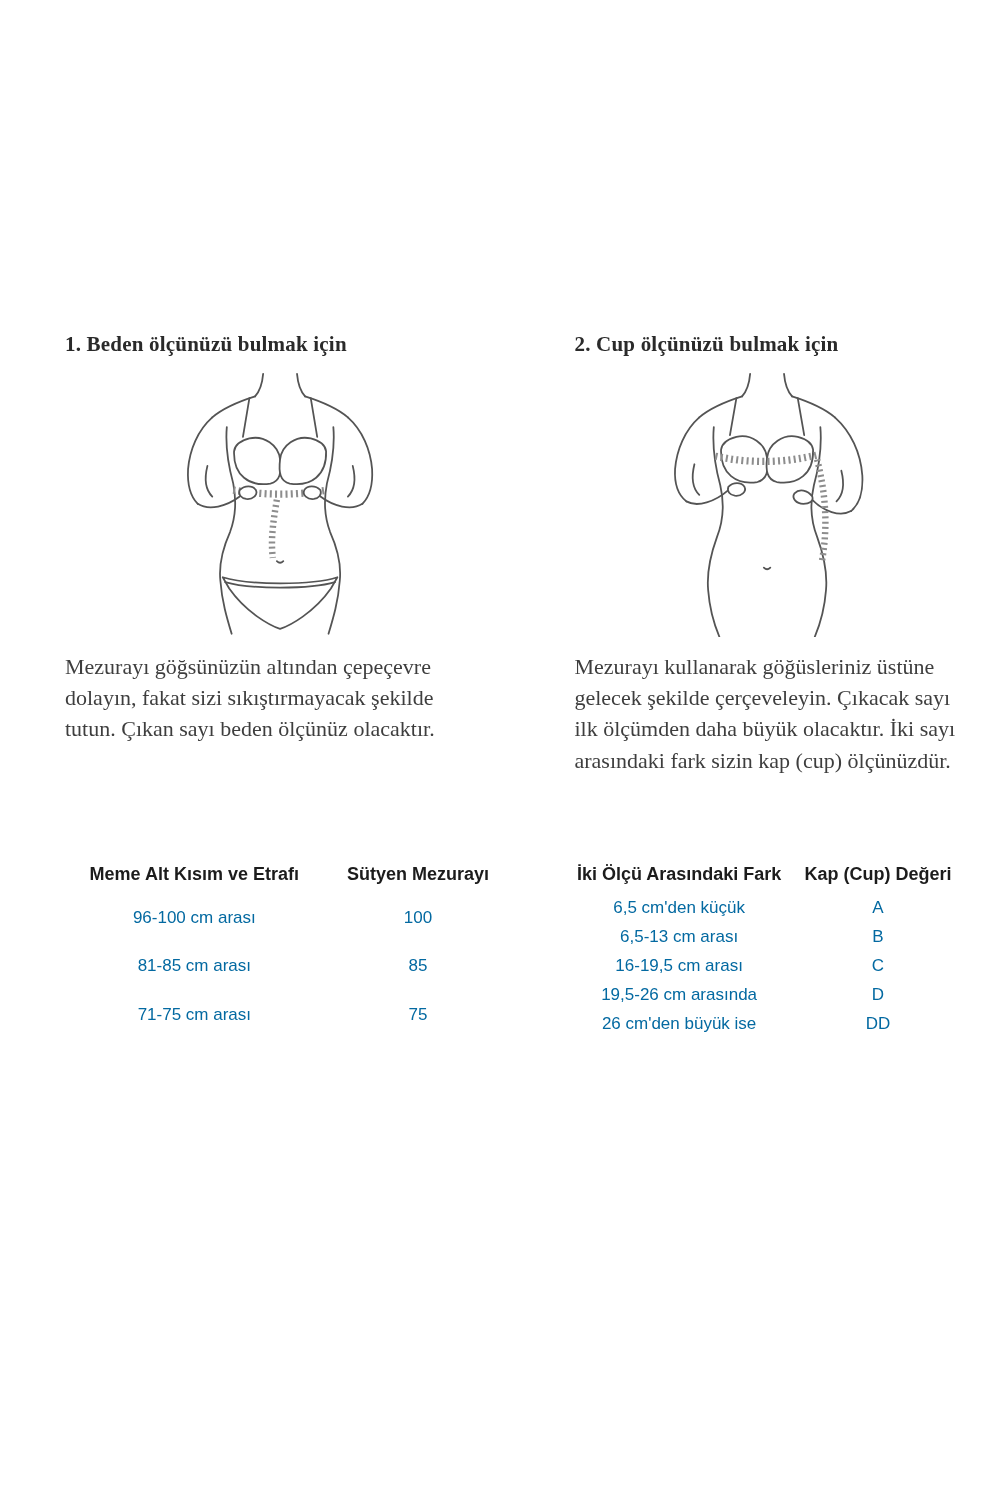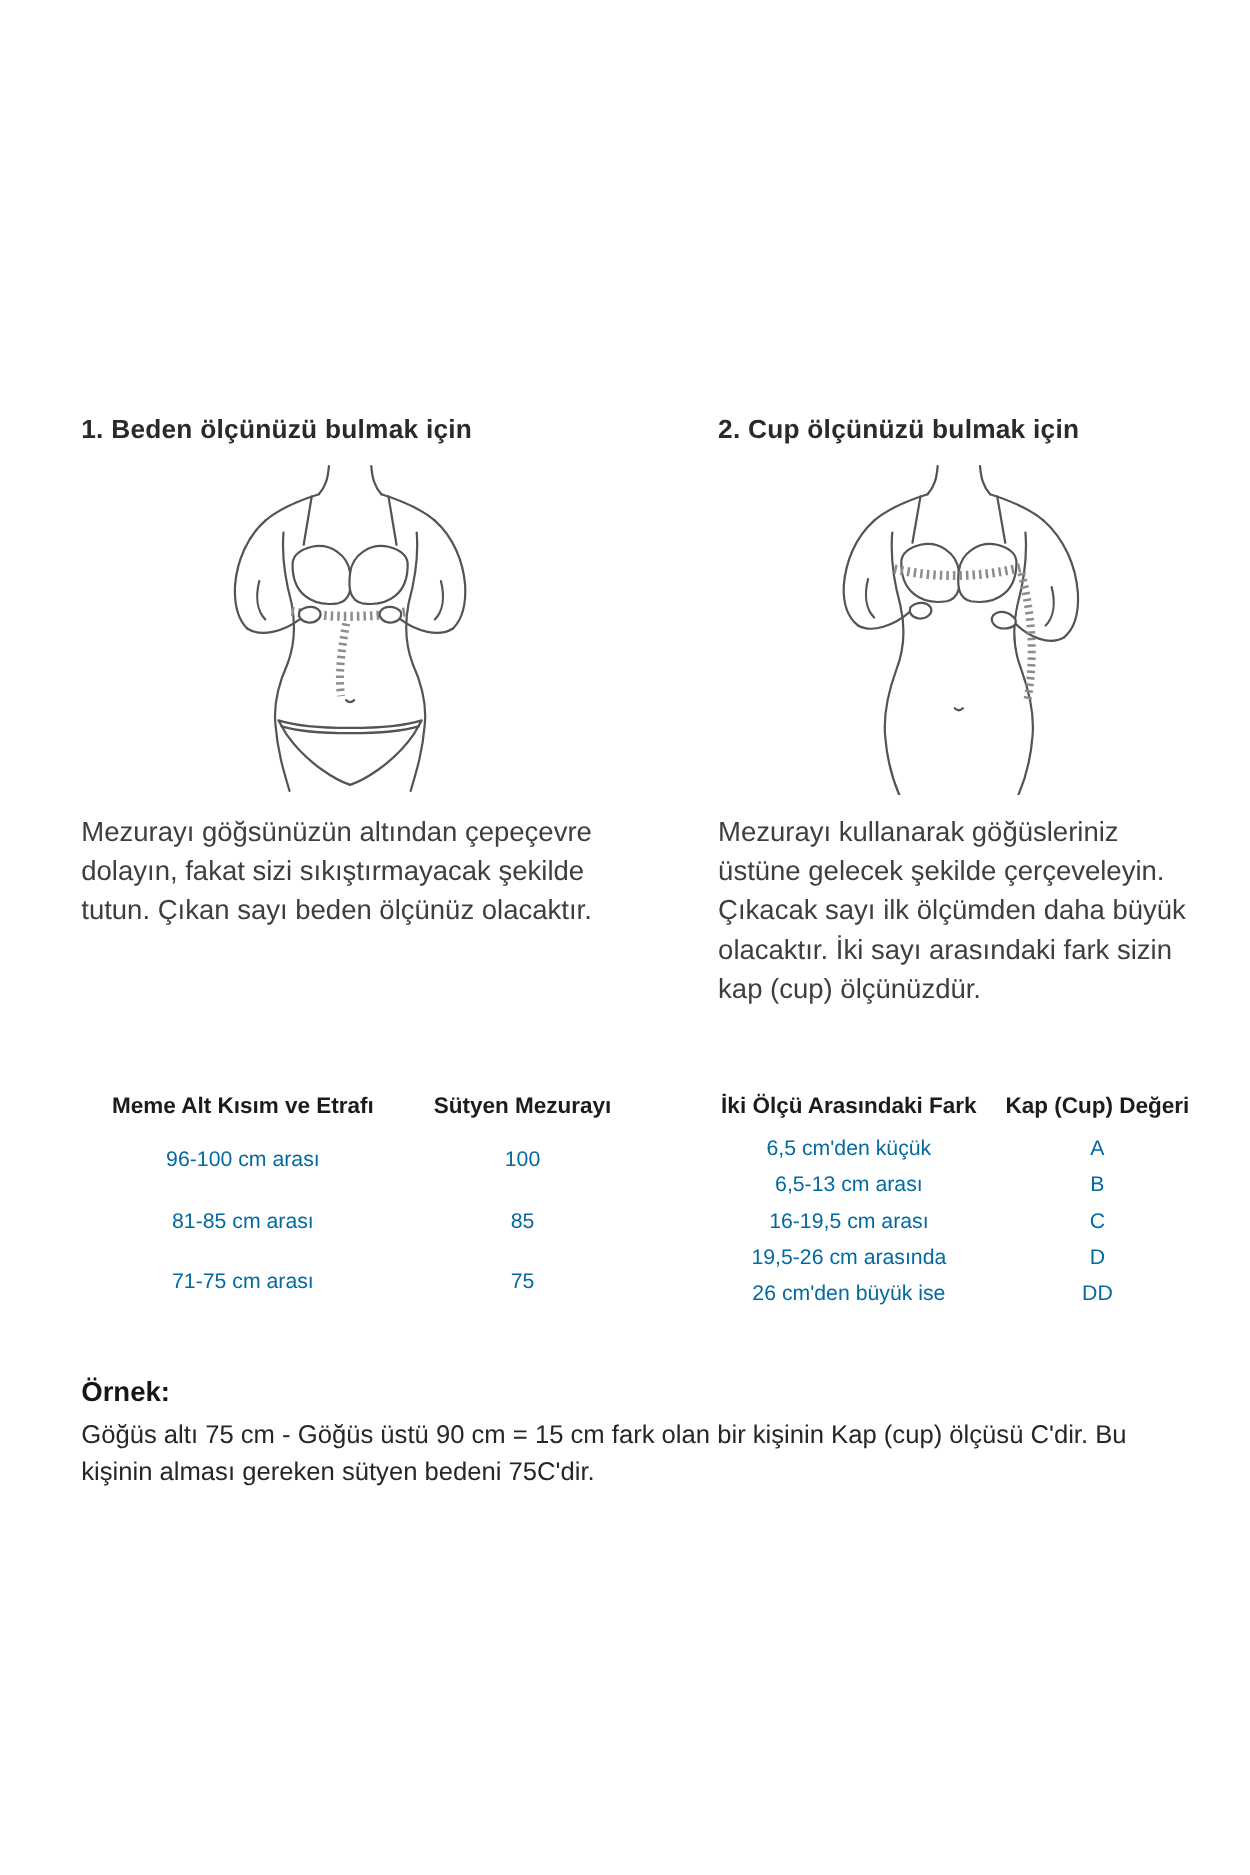--- a/index.html
+++ b/index.html
@@ -13,20 +13,21 @@
     overflow: hidden;
   }
   .page {
     width: 1000px;
     height: 1500px;
     padding: 332px 40px 0 65px;
   }
   .guide-row {
     display: flex;
     gap: 80px;
+    font-family: Liberation Serif, serif;
   }
   .guide-col { width: 440px; }
   .guide-col.right { width: 395px; }
   .guide-title {
     margin: 0 0 12px 0;
     font-size: 21px;
     font-weight: bold;
     color: #2a2a2a;
     letter-spacing: 0.2px;
   }
@@ -39,21 +40,21 @@
   .illustration svg { height: 268px; width: auto; }
   .guide-desc {
     margin: 10px 0 0 0;
     font-size: 22px;
     line-height: 1.42;
     color: #3e3e3e;
     max-width: 420px;
   }
   .tables-row {
     display: flex;
-    margin-top: 68px;
+    margin-top: 88px;
   }
   table.chart {
     border-collapse: collapse;
   }
   table.chart th {
     font-size: 18px;
     font-weight: bold;
     color: #1c1c1c;
     padding: 0 0 9px 0;
     text-align: center;
@@ -222,18 +223,14 @@
         </tr>
         <tr>
           <td>26 cm'den büyük ise</td>
           <td>DD</td>
         </tr>
       </tbody>
     </table>
 
   </div>
 
-  <div class="example">
-    <h3 class="example-title">Örnek:</h3>
-    <p class="example-text">Göğüs altı 75 cm - Göğüs üstü 90 cm = 15 cm fark olan bir kişinin Kap (cup) ölçüsü C'dir. Bu kişinin alması gereken sütyen bedeni 75C'dir.</p>
-  </div>
 
 </div>
 
 </body></html>

